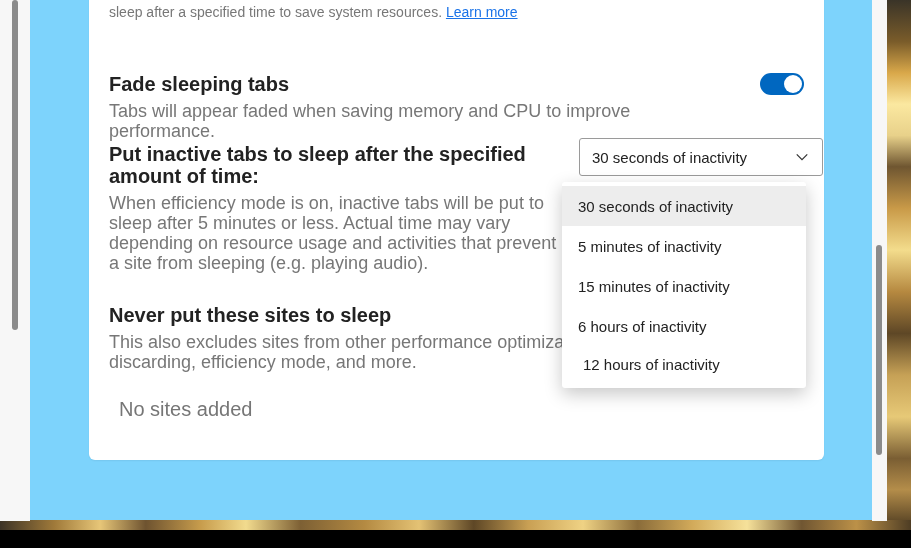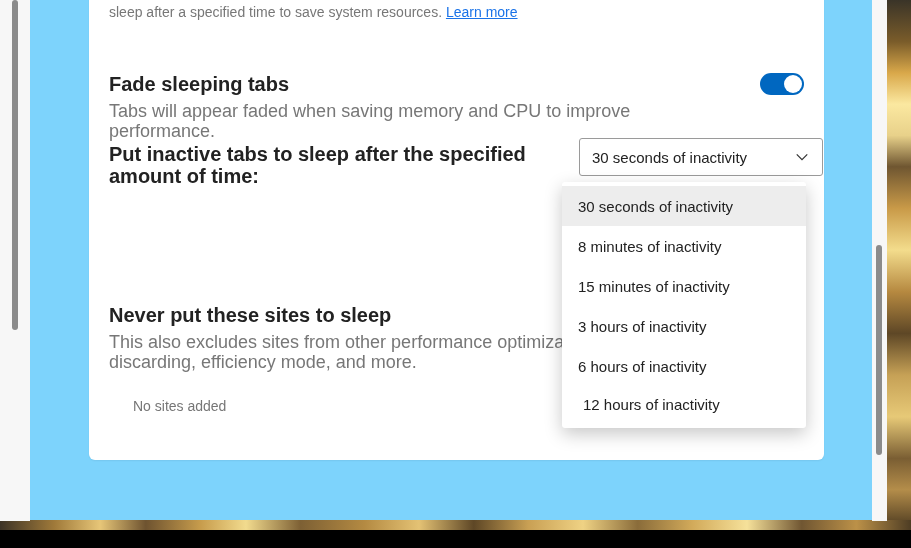--- a/index.html
+++ b/index.html
@@ -169,24 +169,24 @@
     color: #222222;
   }
   .select-box .chev {
     width: 16px;
     height: 16px;
     display: flex;
     align-items: center;
     justify-content: center;
   }
   .empty-state {
-    font-size: 14px;
+    font-size: 20px;
     color: #767676;
     margin-top: 26px;
-    margin-left: 24px;
+    margin-left: 10px;
   }
   .dropdown {
     position: absolute;
     left: 562px;
     top: 182px;
     width: 244px;
     background: #ffffff;
     box-shadow: 0 6px 18px rgba(0,0,0,0.22);
     border-radius: 3px;
     z-index: 50;
@@ -238,40 +238,40 @@
     <div class="section sec-fade">
       <div class="title">Fade sleeping tabs</div>
       <div class="desc wide560" style="margin-top:6px;">Tabs will appear faded when saving memory and CPU to improve performance.</div>
       <div class="toggle">
         <div class="knob"></div>
       </div>
     </div>
 
     <div class="section sec-sleep">
       <div class="title wrap440">Put inactive tabs to sleep after the specified amount of time:</div>
+      <div class="desc" style="margin-top:6px;">When efficiency mode is on, inactive tabs will be put to sleep after 5 minutes or less. Actual time may vary depending on resource usage and activities that prevent a site from sleeping (e.g. playing audio).</div>
       <div class="select-box">
         <span class="label">30 seconds of inactivity</span>
         <span class="chev">
           <svg width="14" height="14" viewBox="0 0 16 16">
               <path d="M2 5 L8 11 L14 5" fill="none" stroke="#333" stroke-width="1.4"></path>
             </svg>
         </span>
       </div>
     </div>
 
     <div class="section sec-never">
       <div class="title">Never put these sites to sleep</div>
       <div class="desc wide560" style="margin-top:6px;">This also excludes sites from other performance optimizations like discarding, efficiency mode, and more.</div>
       <div class="empty-state">No sites added</div>
     </div>
 
   </div>
 
   <div class="dropdown">
     <div class="opt selected">30 seconds of inactivity</div>
-    <div class="opt">8 minutes of inactivity</div>
+    <div class="opt">5 minutes of inactivity</div>
     <div class="opt">15 minutes of inactivity</div>
-    <div class="opt">3 hours of inactivity</div>
     <div class="opt">6 hours of inactivity</div>
     <div class="opt cut">12 hours of inactivity</div>
   </div>
 
 </div>
 
 </body></html>

